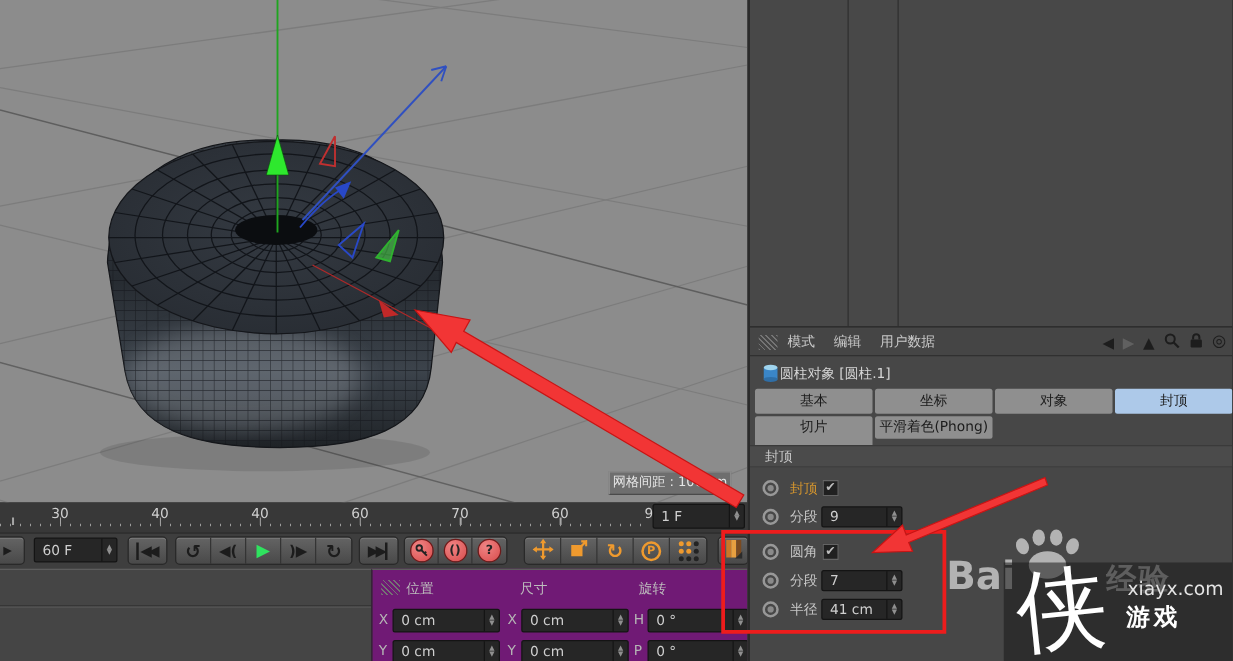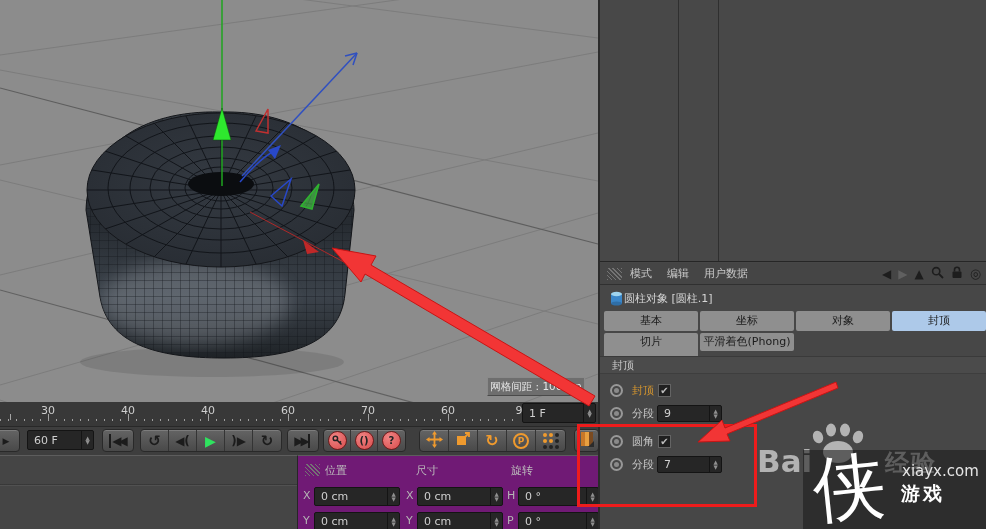--- a/index.html
+++ b/index.html
@@ -434,20 +434,28 @@
       <span class="pcheck">✔</span>
     </div>
     <div class="prow" style="top:455px">
       <span class="kf"></span>
       <span class="plabel">分段</span>
       <div class="field pfield">
         <span class="val">7</span>
           <span class="spin"></span>
       </div>
     </div>
+    <div class="prow" style="top:478px">
+      <span class="kf"></span>
+      <span class="plabel">半径</span>
+      <div class="field pfield">
+        <span class="val">41 cm</span>
+          <span class="spin"></span>
+      </div>
+    </div>
   </div>
 
   <span class="wm wm-bai">Bai</span>
   <svg class="wm paw" width="62" height="42" viewBox="0 0 62 42">
     <g fill="#b3b3b3">
       <ellipse cx="12" cy="14" rx="5" ry="6.5" transform="rotate(-20 12 14)"></ellipse>
       <ellipse cx="25" cy="7" rx="5" ry="6.5"></ellipse>
       <ellipse cx="39" cy="7" rx="5" ry="6.5"></ellipse>
       <ellipse cx="52" cy="14" rx="5" ry="6.5" transform="rotate(20 52 14)"></ellipse>
       <ellipse cx="32" cy="29" rx="15" ry="11"></ellipse>

